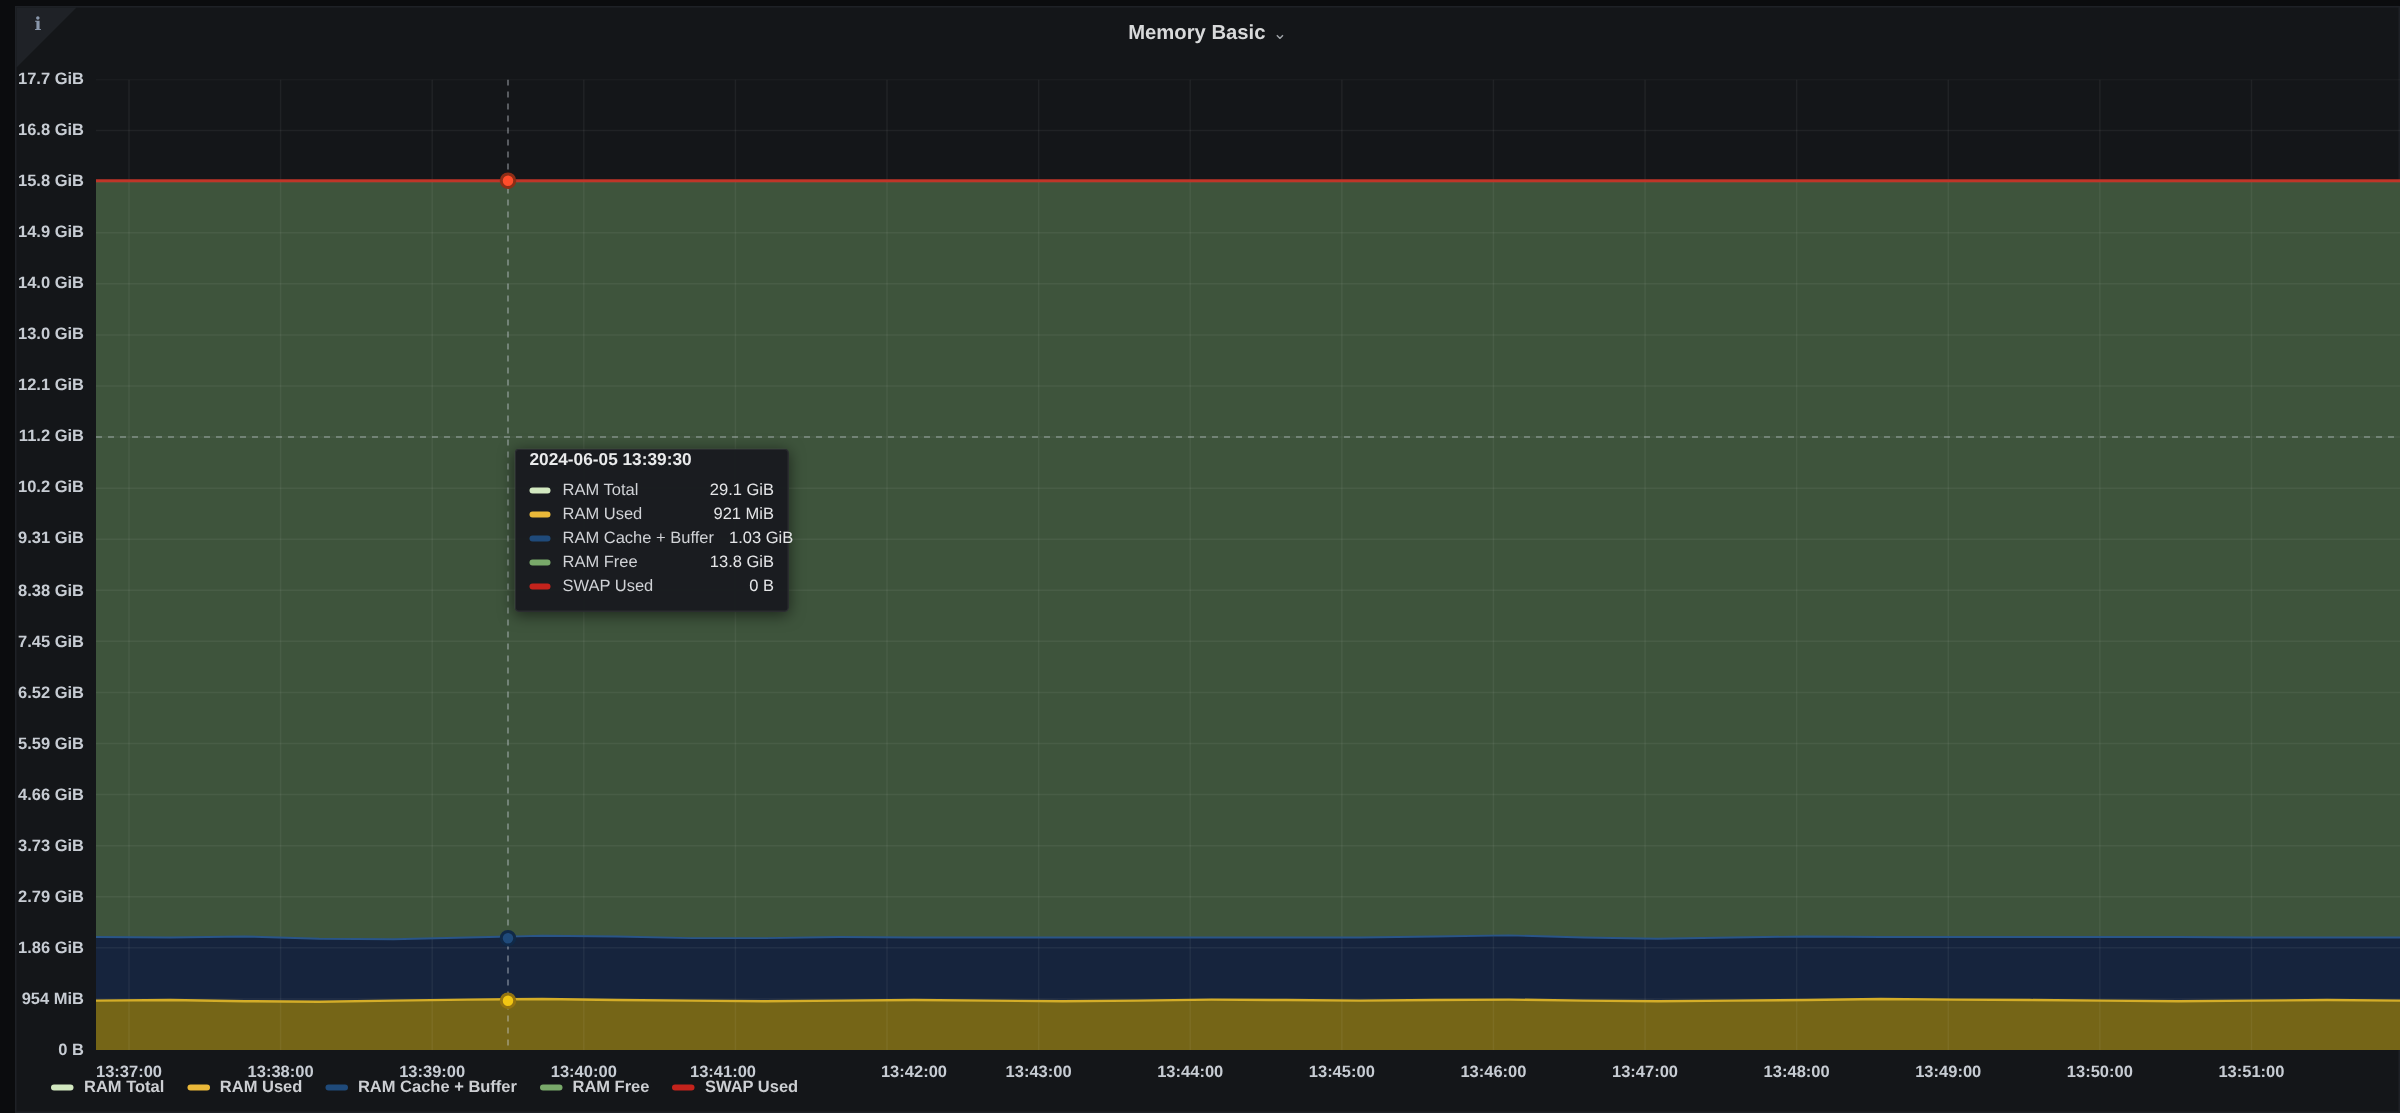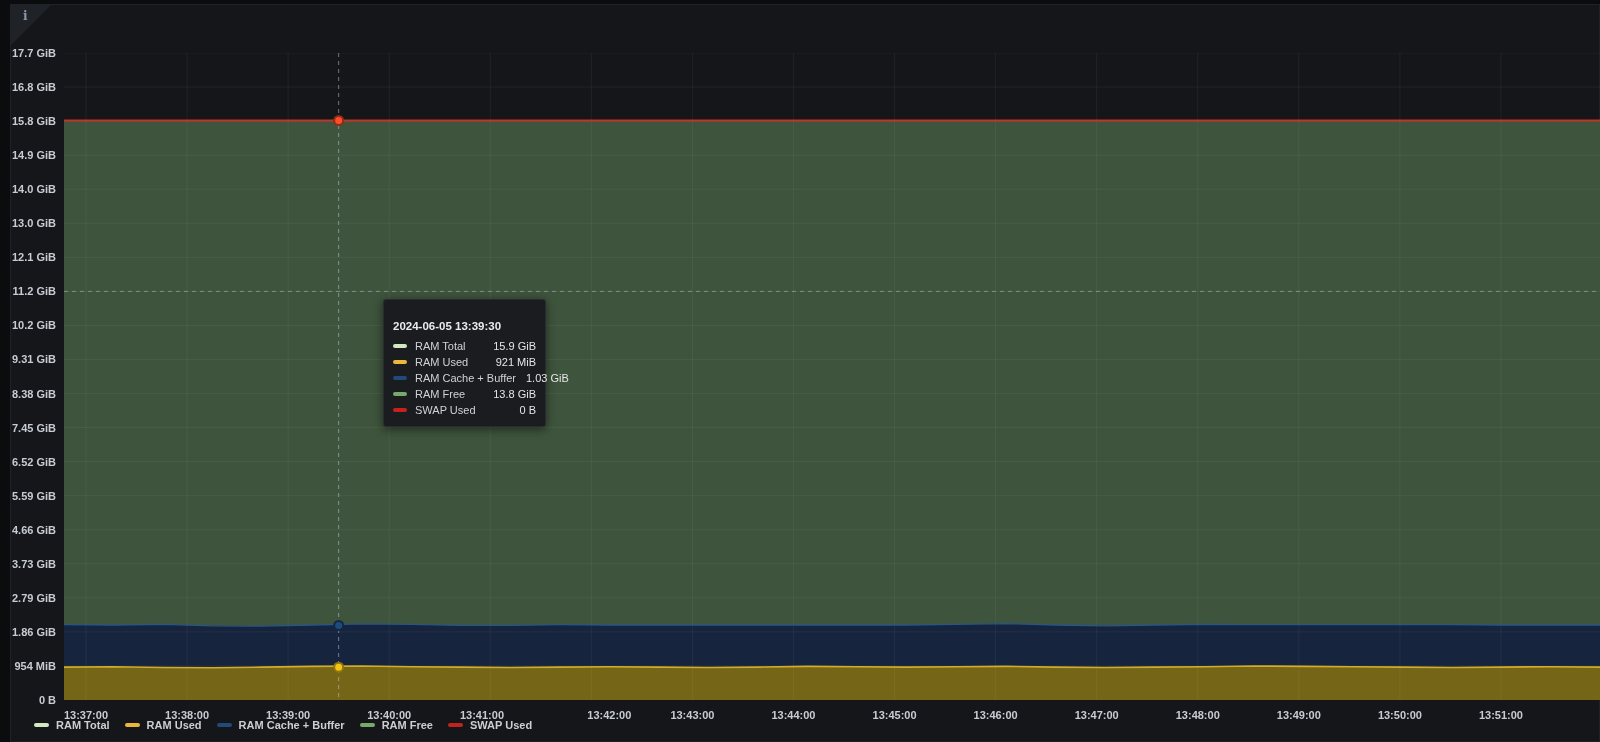--- a/index.html
+++ b/index.html
@@ -23,34 +23,39 @@
   .ylab { position:absolute; right:1539px; width:70px; height:14px; line-height:14px;
     text-align:right; color:#c7ccd3; font-size:11px; font-weight:bold; }
   .xlab { position:absolute; width:80px; height:14px; line-height:14px; text-align:center;
     color:#c7ccd3; font-size:11px; font-weight:bold; }
   
   #legend { position:absolute; left:23px; top:714px; display:flex; gap:15px; align-items:center; }
   .leg-item { display:flex; align-items:center; gap:7px; cursor:pointer; }
   .leg-swatch { width:15px; height:4px; border-radius:2px; }
   .leg-label { color:#ccced2; font-size:11px; font-weight:bold; }
   
-  #tooltip { position:absolute; left:332px; top:294px; width:163px;
+  #tooltip { position:absolute; left:332px; top:294px; width:183px;
     background:rgba(25,27,31,0.97); border:1px solid rgba(255,255,255,0.07);
-    border-radius:3px; box-shadow:0 2px 10px rgba(0,0,0,0.55); padding:20px 9px 8px 9px; z-index:5;margin-left:40px; }
+    border-radius:3px; box-shadow:0 2px 10px rgba(0,0,0,0.55); padding:1px 9px 8px 9px; z-index:5; }
   #tooltip-time { color:#e9eaeb; font-size:11.5px; font-weight:bold; margin-bottom:6px; }
   .tt-row { display:flex; align-items:center; height:16px; }
   .tt-swatch { width:14px; height:4px; border-radius:2px; margin-right:8px; flex:none; }
   .tt-label { color:#d0d2d6; font-size:11px; flex:1 1 auto; white-space:nowrap; }
   .tt-value { color:#e4e5e7; font-size:11px; text-align:right; margin-left:10px; white-space:nowrap; }
 </style>
 </head>
 <body>
 
 <div id="panel">
 
+  <div id="header">
+    <div id="title-wrap">
+      <span>Memory Basic</span><span class="chev">⌄</span>
+    </div>
+  </div>
 
   <div id="info-corner"></div>
   <div id="info-glyph">i</div>
 
   <div id="yaxis">
       <div class="ylab" style="top: 688px; right: 1543px; left: auto; position: absolute; width: 60px;">0 B</div>
       <div class="ylab" style="top: 653.947px; right: 1543px; left: auto; position: absolute; width: 60px;">954 MiB</div>
       <div class="ylab" style="top: 619.894px; right: 1543px; left: auto; position: absolute; width: 60px;">1.86 GiB</div>
       <div class="ylab" style="top: 585.842px; right: 1543px; left: auto; position: absolute; width: 60px;">2.79 GiB</div>
       <div class="ylab" style="top: 551.789px; right: 1543px; left: auto; position: absolute; width: 60px;">3.73 GiB</div>
@@ -136,21 +141,21 @@
       <circle cx="274.6619" cy="572.4460016953941" r="4.5" fill="#1f4a7a" stroke="#102947" stroke-width="2"></circle>
       <circle cx="274.6619" cy="614.1289629838938" r="4.5" fill="#f2c613" stroke="#937310" stroke-width="2"></circle>
     </svg>
 
   <div id="tooltip">
     <div id="tooltip-time">2024-06-05 13:39:30</div>
     <div id="tooltip-rows">
         <div class="tt-row">
           <span class="tt-swatch" style="background: rgb(210, 232, 192);"></span>
           <span class="tt-label">RAM Total</span>
-          <span class="tt-value">15.9 GiB</span>
+          <span class="tt-value">29.1 GiB</span>
         </div>
         <div class="tt-row">
           <span class="tt-swatch" style="background: rgb(234, 184, 57);"></span>
           <span class="tt-label">RAM Used</span>
           <span class="tt-value">921 MiB</span>
         </div>
         <div class="tt-row">
           <span class="tt-swatch" style="background: rgb(31, 74, 122);"></span>
           <span class="tt-label">RAM Cache + Buffer</span>
           <span class="tt-value">1.03 GiB</span>

